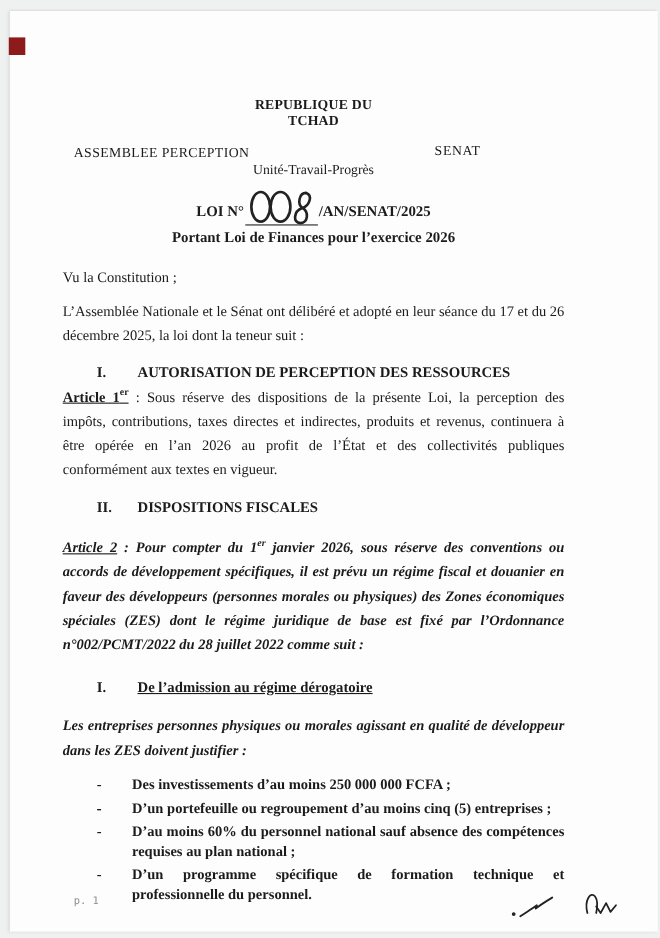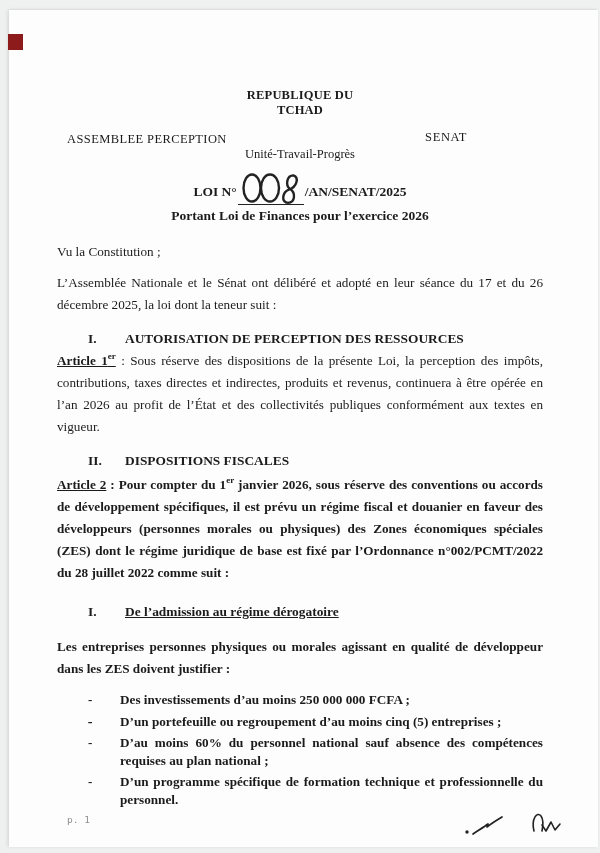--- a/index.html
+++ b/index.html
@@ -6,21 +6,21 @@
   body{
     width:600px;height:853px;position:relative;overflow:hidden;
     background:#eff0f0;
     font-family:"Liberation Serif", serif;
     color:#1b1b1b;
   }
   .page{
     position:absolute;left:9px;top:10px;right:2px;bottom:6px;
     background:#fdfdfd;
     box-shadow:-2px 0 3px rgba(0,0,0,0.08), 0 -1px 2px rgba(0,0,0,0.06);
-    padding:78px 55px 0 48px;
+    padding:78px 85px 0 48px;
     box-sizing:border-box;
   }
   .red-mark{
     position:absolute;left:8px;top:34px;width:15px;height:16px;
     background:#8e1b1b;z-index:5;
   }
   
   .republic{ text-align:center;font-weight:bold;font-size:12.5px;line-height:15px;letter-spacing:.2px;}
   .header-row{position:relative;height:50px;}
   .inst-left{position:absolute;left:10px;top:14px;font-size:12.5px;letter-spacing:.4px;}
@@ -39,27 +39,27 @@
   .doc-body{font-size:13.2px;}
   .p{line-height:22px;text-align:justify;margin:0;}
   .p-vu{margin-top:17px;}
   .p-adoption{margin-top:9px;}
   .part-heading{margin:0;padding-left:31px;font-weight:bold;font-size:13.4px;line-height:22px;}
   .part-heading .numeral{display:inline-block;width:37px;}
   .ph1{margin-top:12px;}
   .ph2{margin-top:12px;}
   .article{}
   .article .art-label{font-weight:bold;text-decoration:underline;}
-  .article2{font-weight:bold;margin-top:2px;}
+  .article2{font-weight:bold;margin-top:15px;font-style:italic;}
   sup{font-size:9px;vertical-align:6px;line-height:0;}
   .sub-heading{margin:0;padding-left:31px;font-weight:bold;font-size:13.4px;line-height:22px;}
   .sub-heading .numeral{display:inline-block;width:37px;}
   .sub-heading .sh-text{text-decoration:underline;}
   .sh-admission{margin-top:17px;}
-  .intro{font-weight:bold;margin-top:13px;}
+  .intro{font-weight:bold;margin-top:13px;font-style:italic;}
   ul.dash-list{list-style:none;margin:11px 0 0 0;padding:0;font-weight:bold;}
   ul.dash-list li{
     position:relative;padding-left:63px;line-height:17.5px;
     text-align:justify;margin-bottom:4px;
   }
   ul.dash-list li .dash{position:absolute;left:31px;top:0;font-weight:bold;}
   
   .page-number{
     position:absolute;left:58px;bottom:22px;
     font-family:"DejaVu Sans Mono", monospace;font-size:9.5px;color:#8d8d8d;

